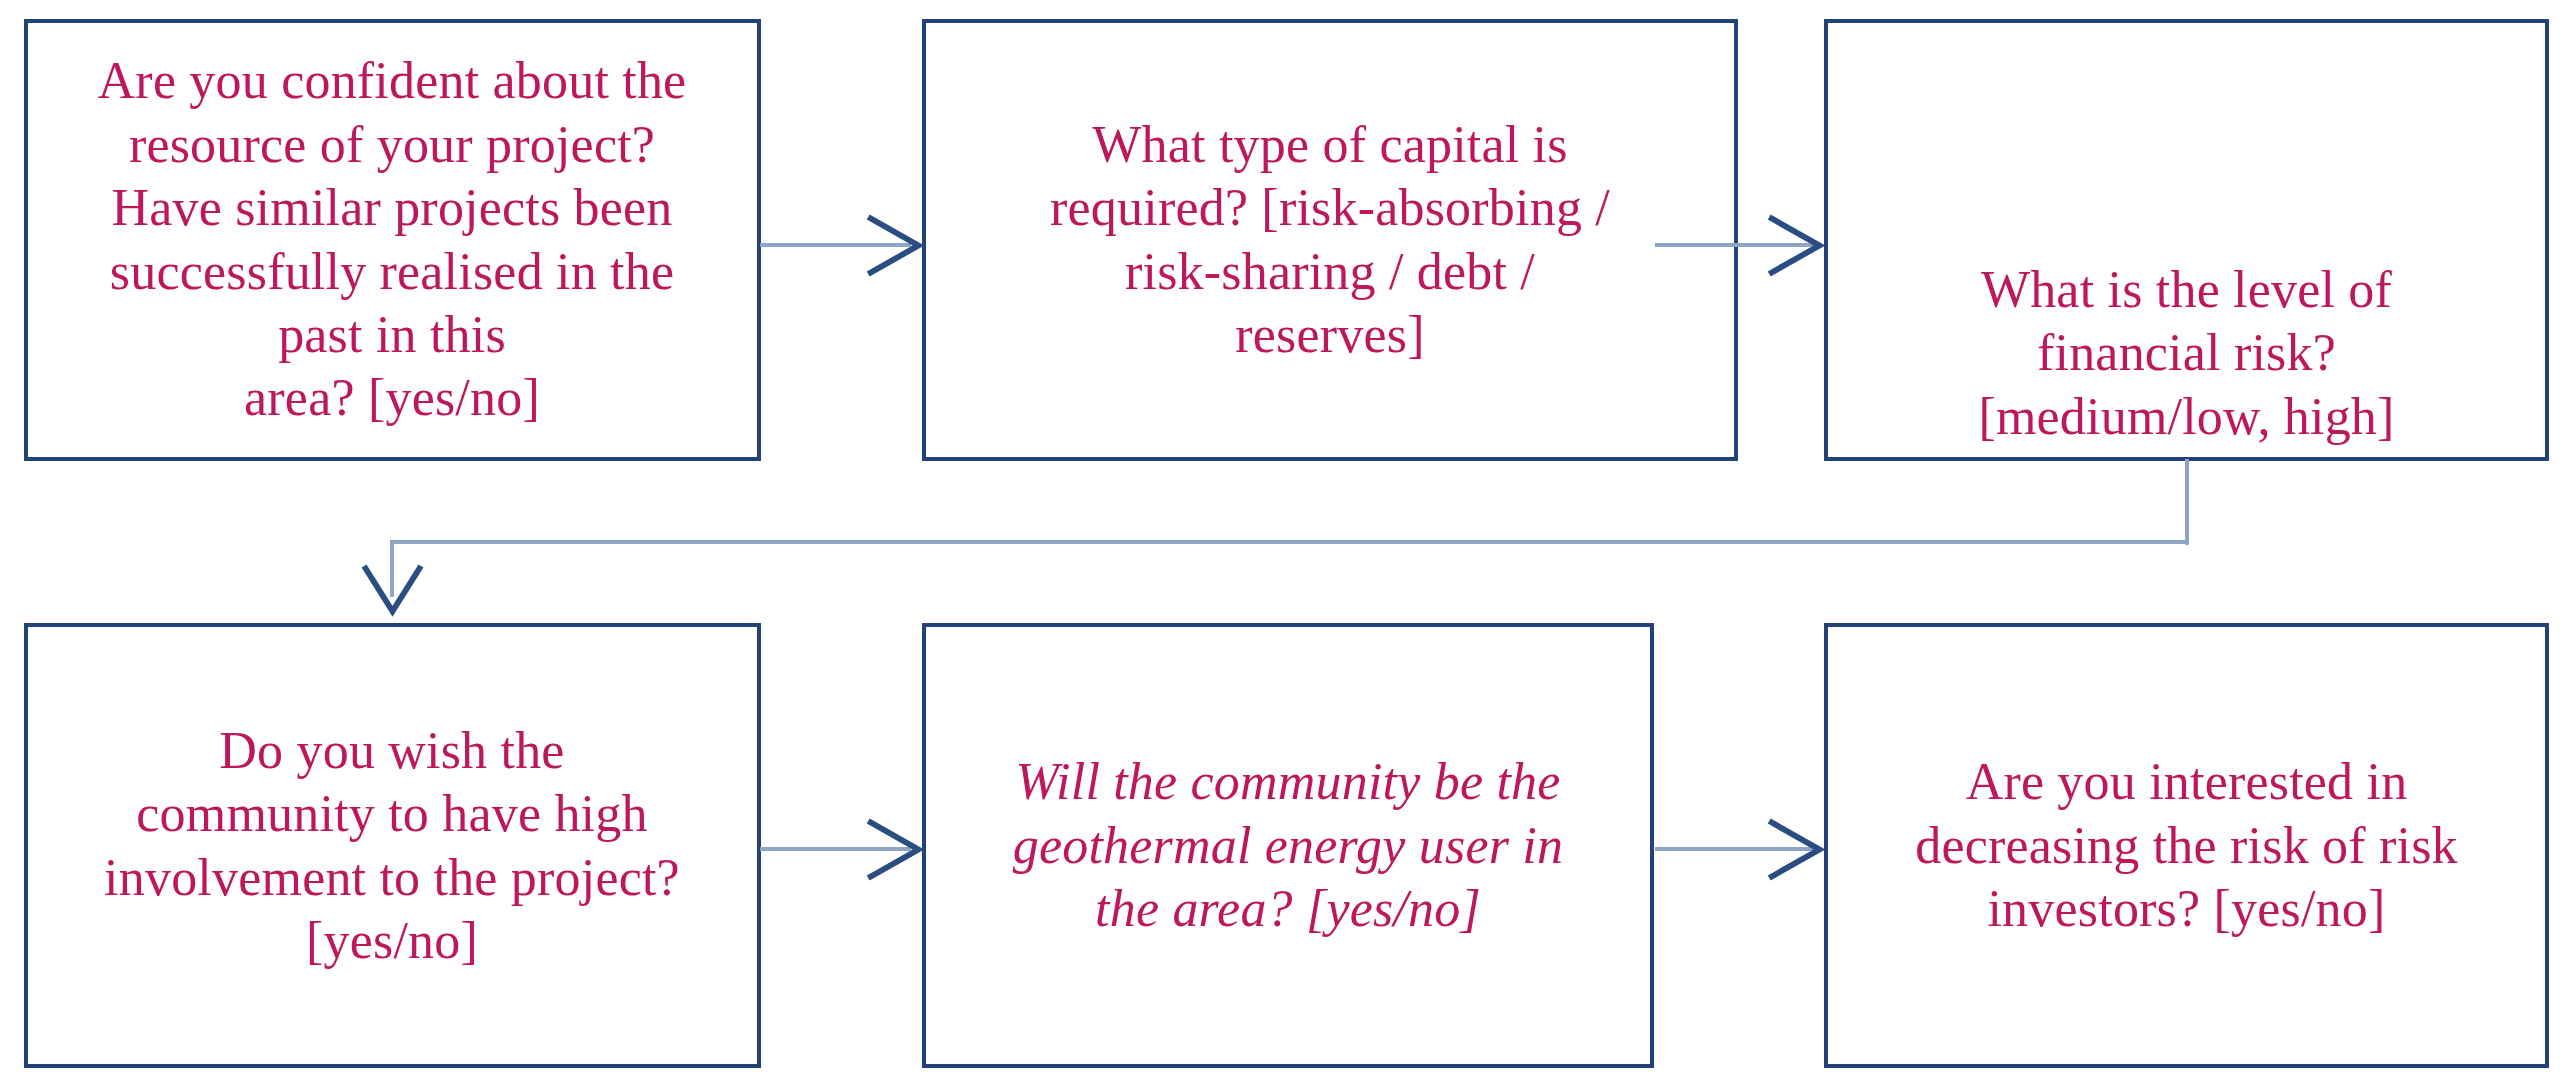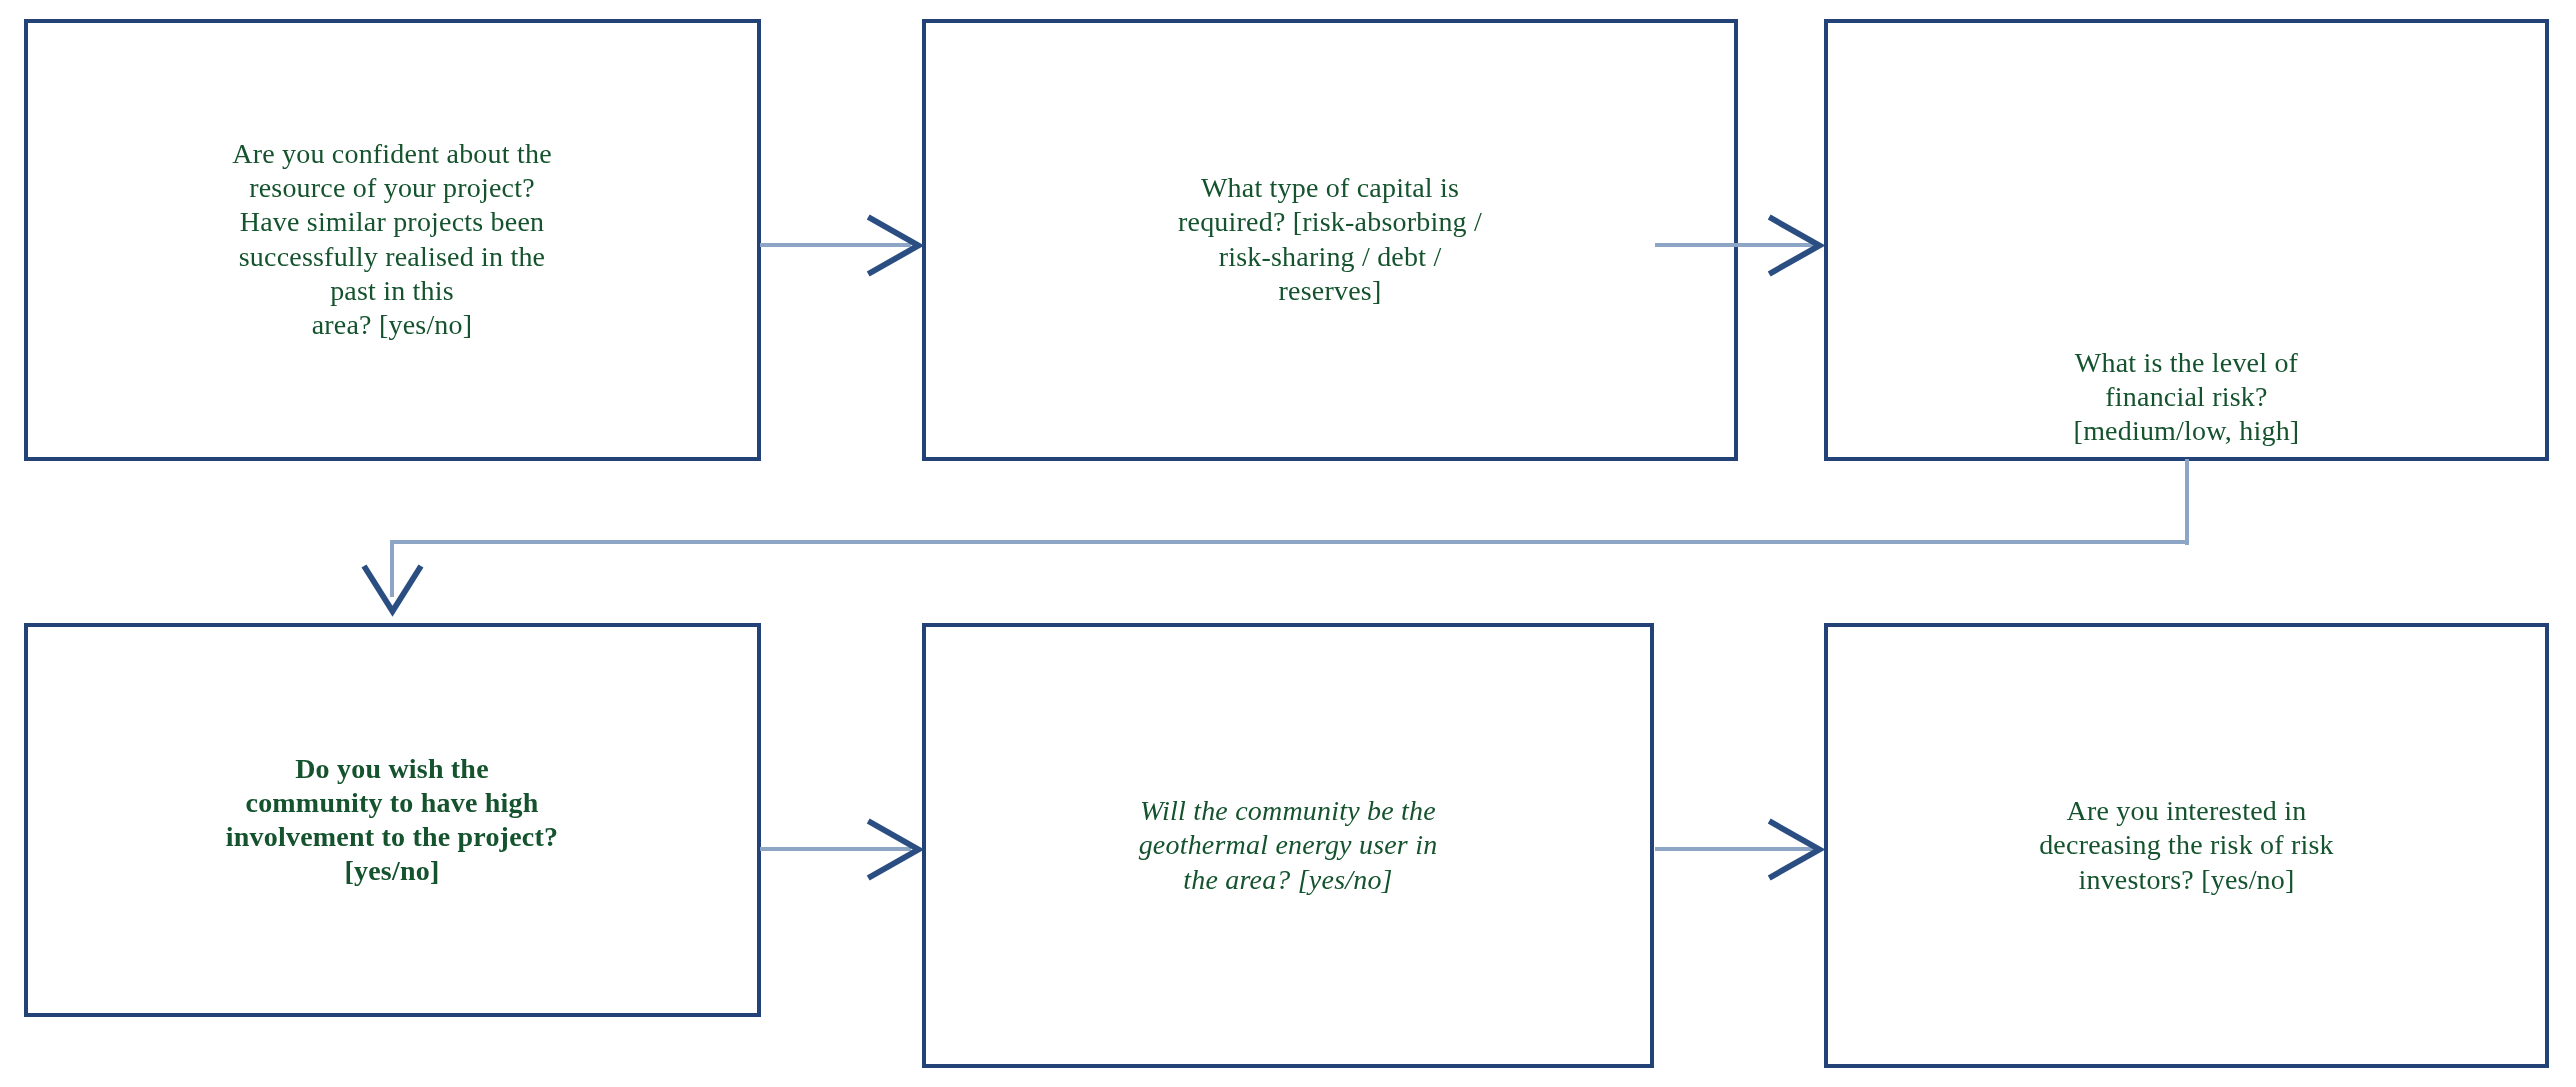--- a/index.html
+++ b/index.html
@@ -23,32 +23,32 @@
     box-sizing: border-box;
     background: #ffffff;
     border: 4.2px solid #234378;
     display: flex;
     align-items: center;
     justify-content: center;
     padding: 8.4px 22px;
   }
   .flow-box-text {
     font-family: "Liberation Serif", "DejaVu Serif", serif;
-    font-size: 28px;
+    font-size: 52px;
     line-height: 1.22;
-    color: #14532d;
+    color: #be185d;
     text-align: center;
     white-space: pre-line;
     letter-spacing: 0.2px;
   }
   
   #box-1 { left: 23.5px;   top: 18.5px;  width: 737px; height: 442px; }
   #box-2 { left: 922px; top: 18.5px;  width: 816px; height: 442px; }
   #box-3 { left: 1824px; top: 18.5px;  width: 725px; height: 442px; align-items: flex-end; }
-  #box-4 { left: 23.5px;   top: 623px; width: 737px; height: 394px; font-weight: bold; }
+  #box-4 { left: 23.5px;   top: 623px; width: 737px; height: 445px; }
   #box-5 { left: 922px; top: 623px; width: 732px; height: 445px; font-style: italic; }
   #box-6 { left: 1824px; top: 623px; width: 725px; height: 445px; }
 
   
   .conn-line-h {
     position: absolute;
     height: 4.2px;
     background: #8DA6C6;
   }
   .conn-line-v {

